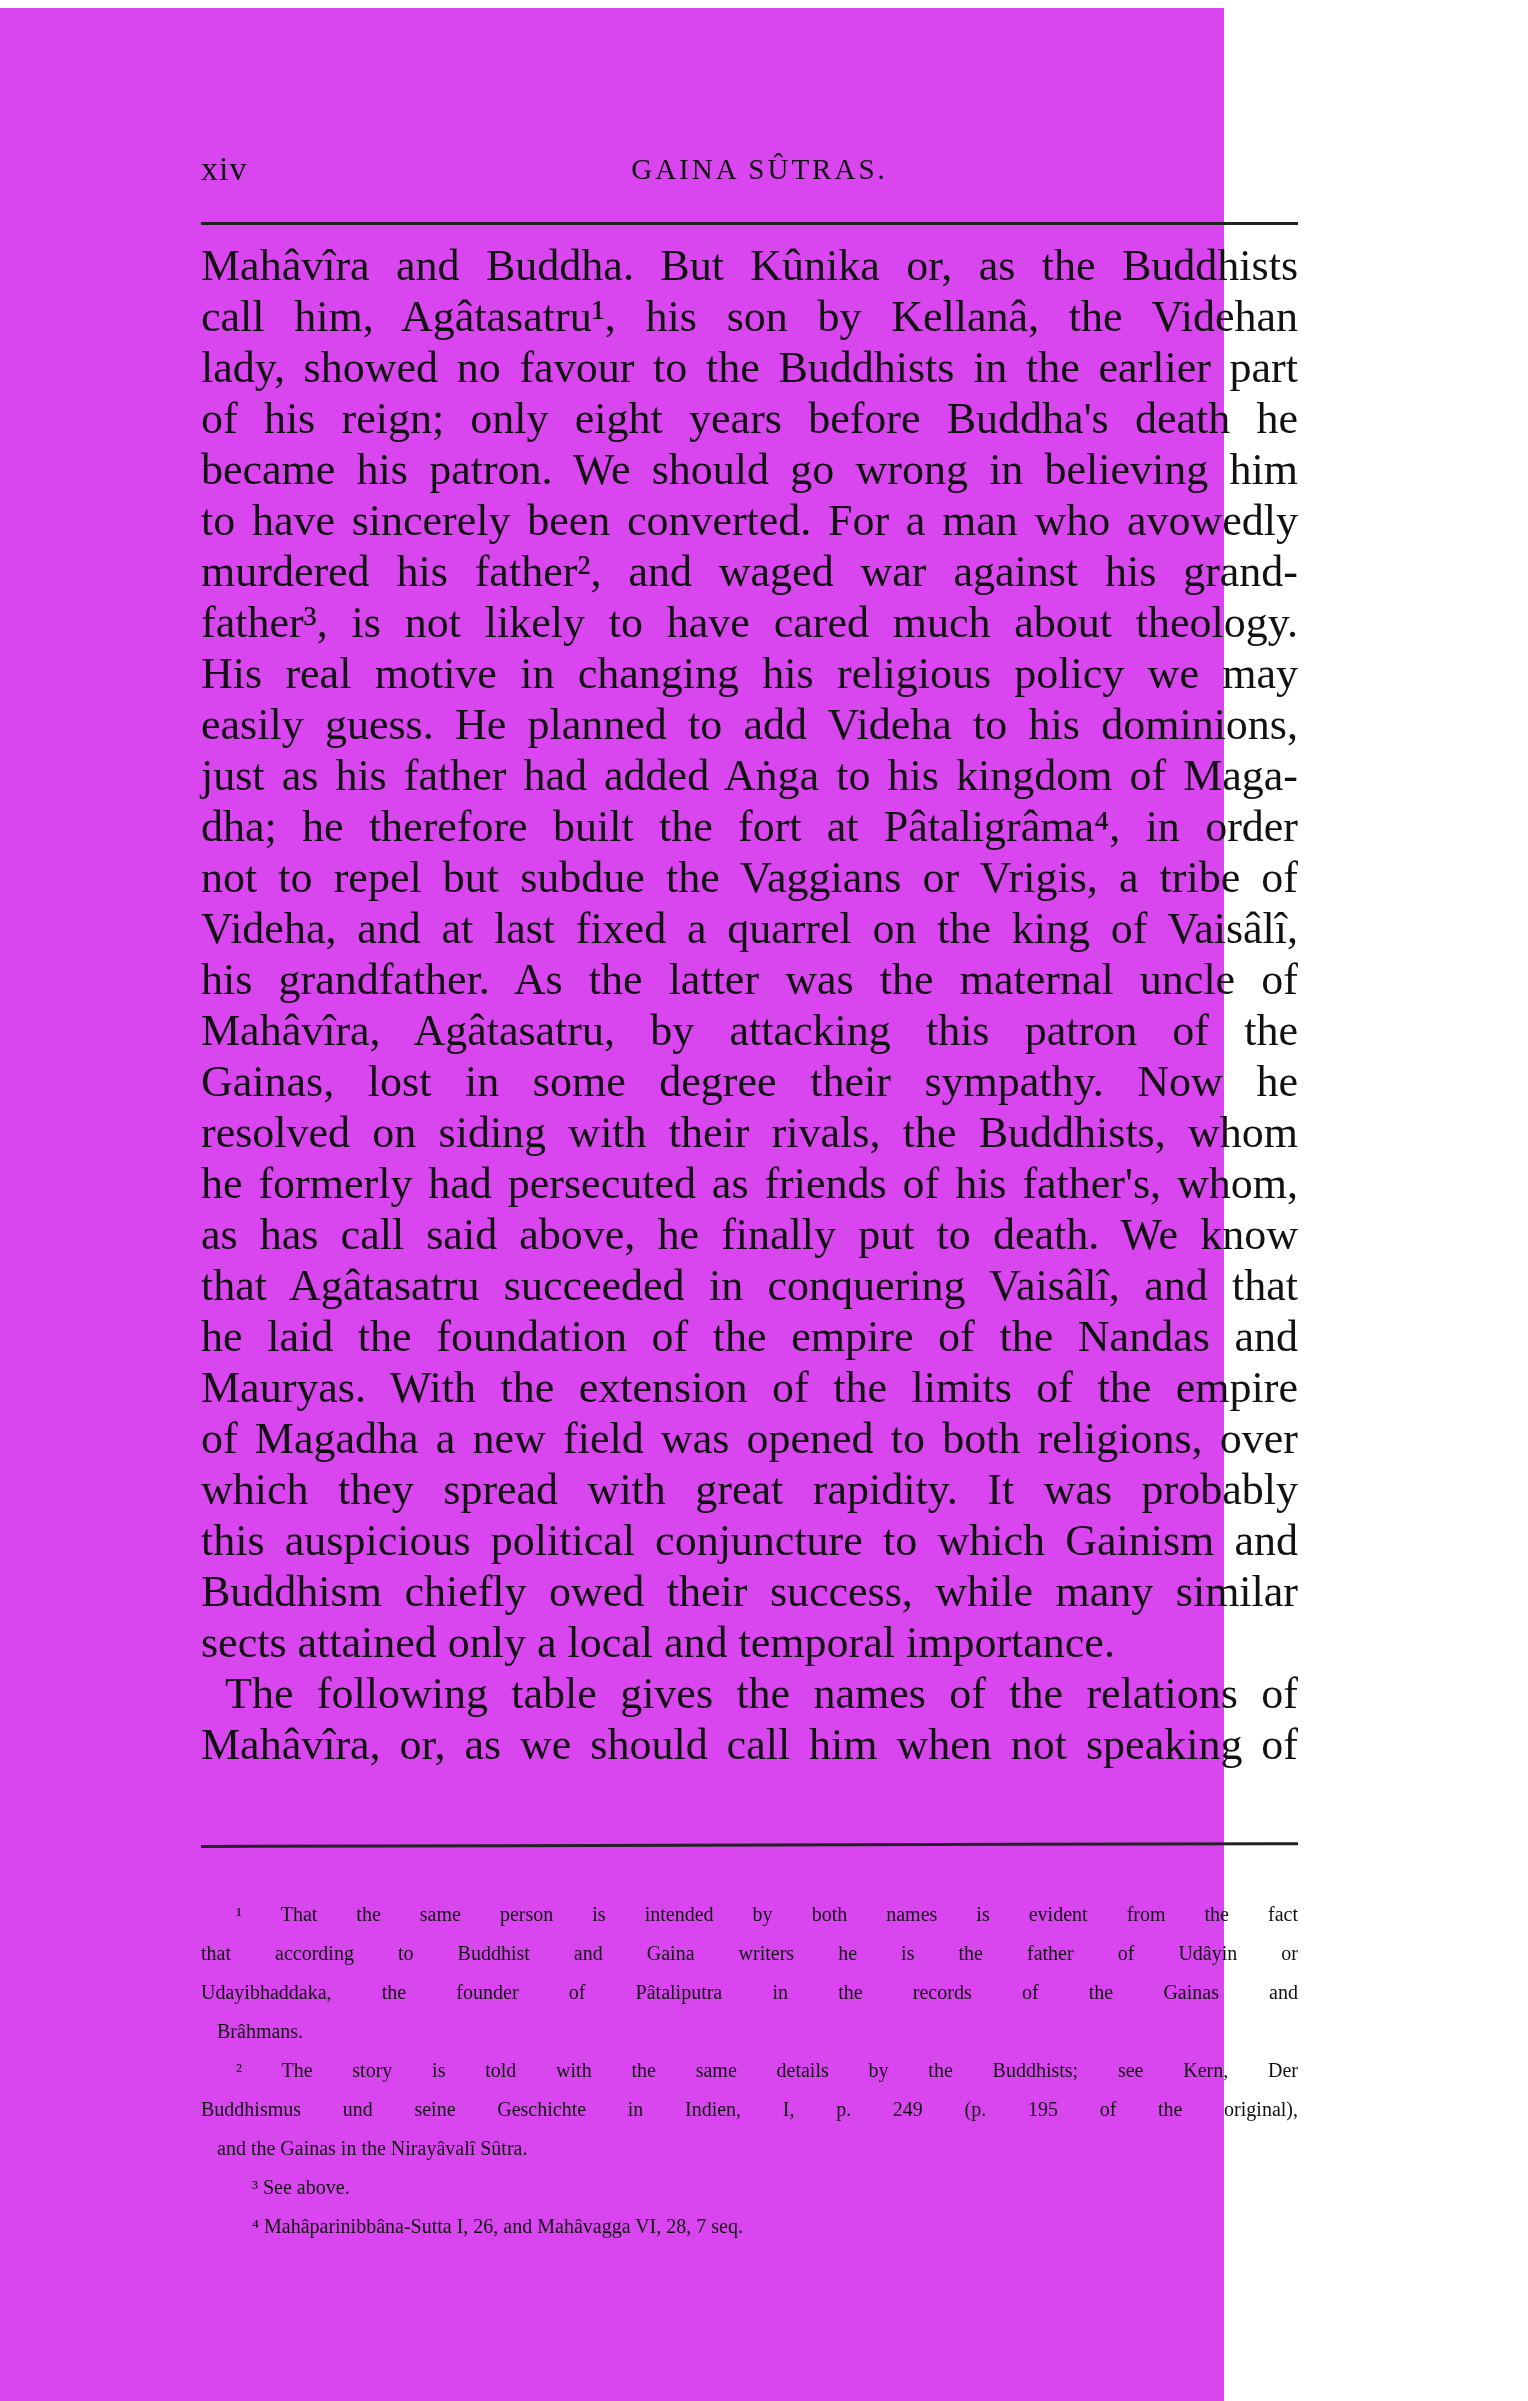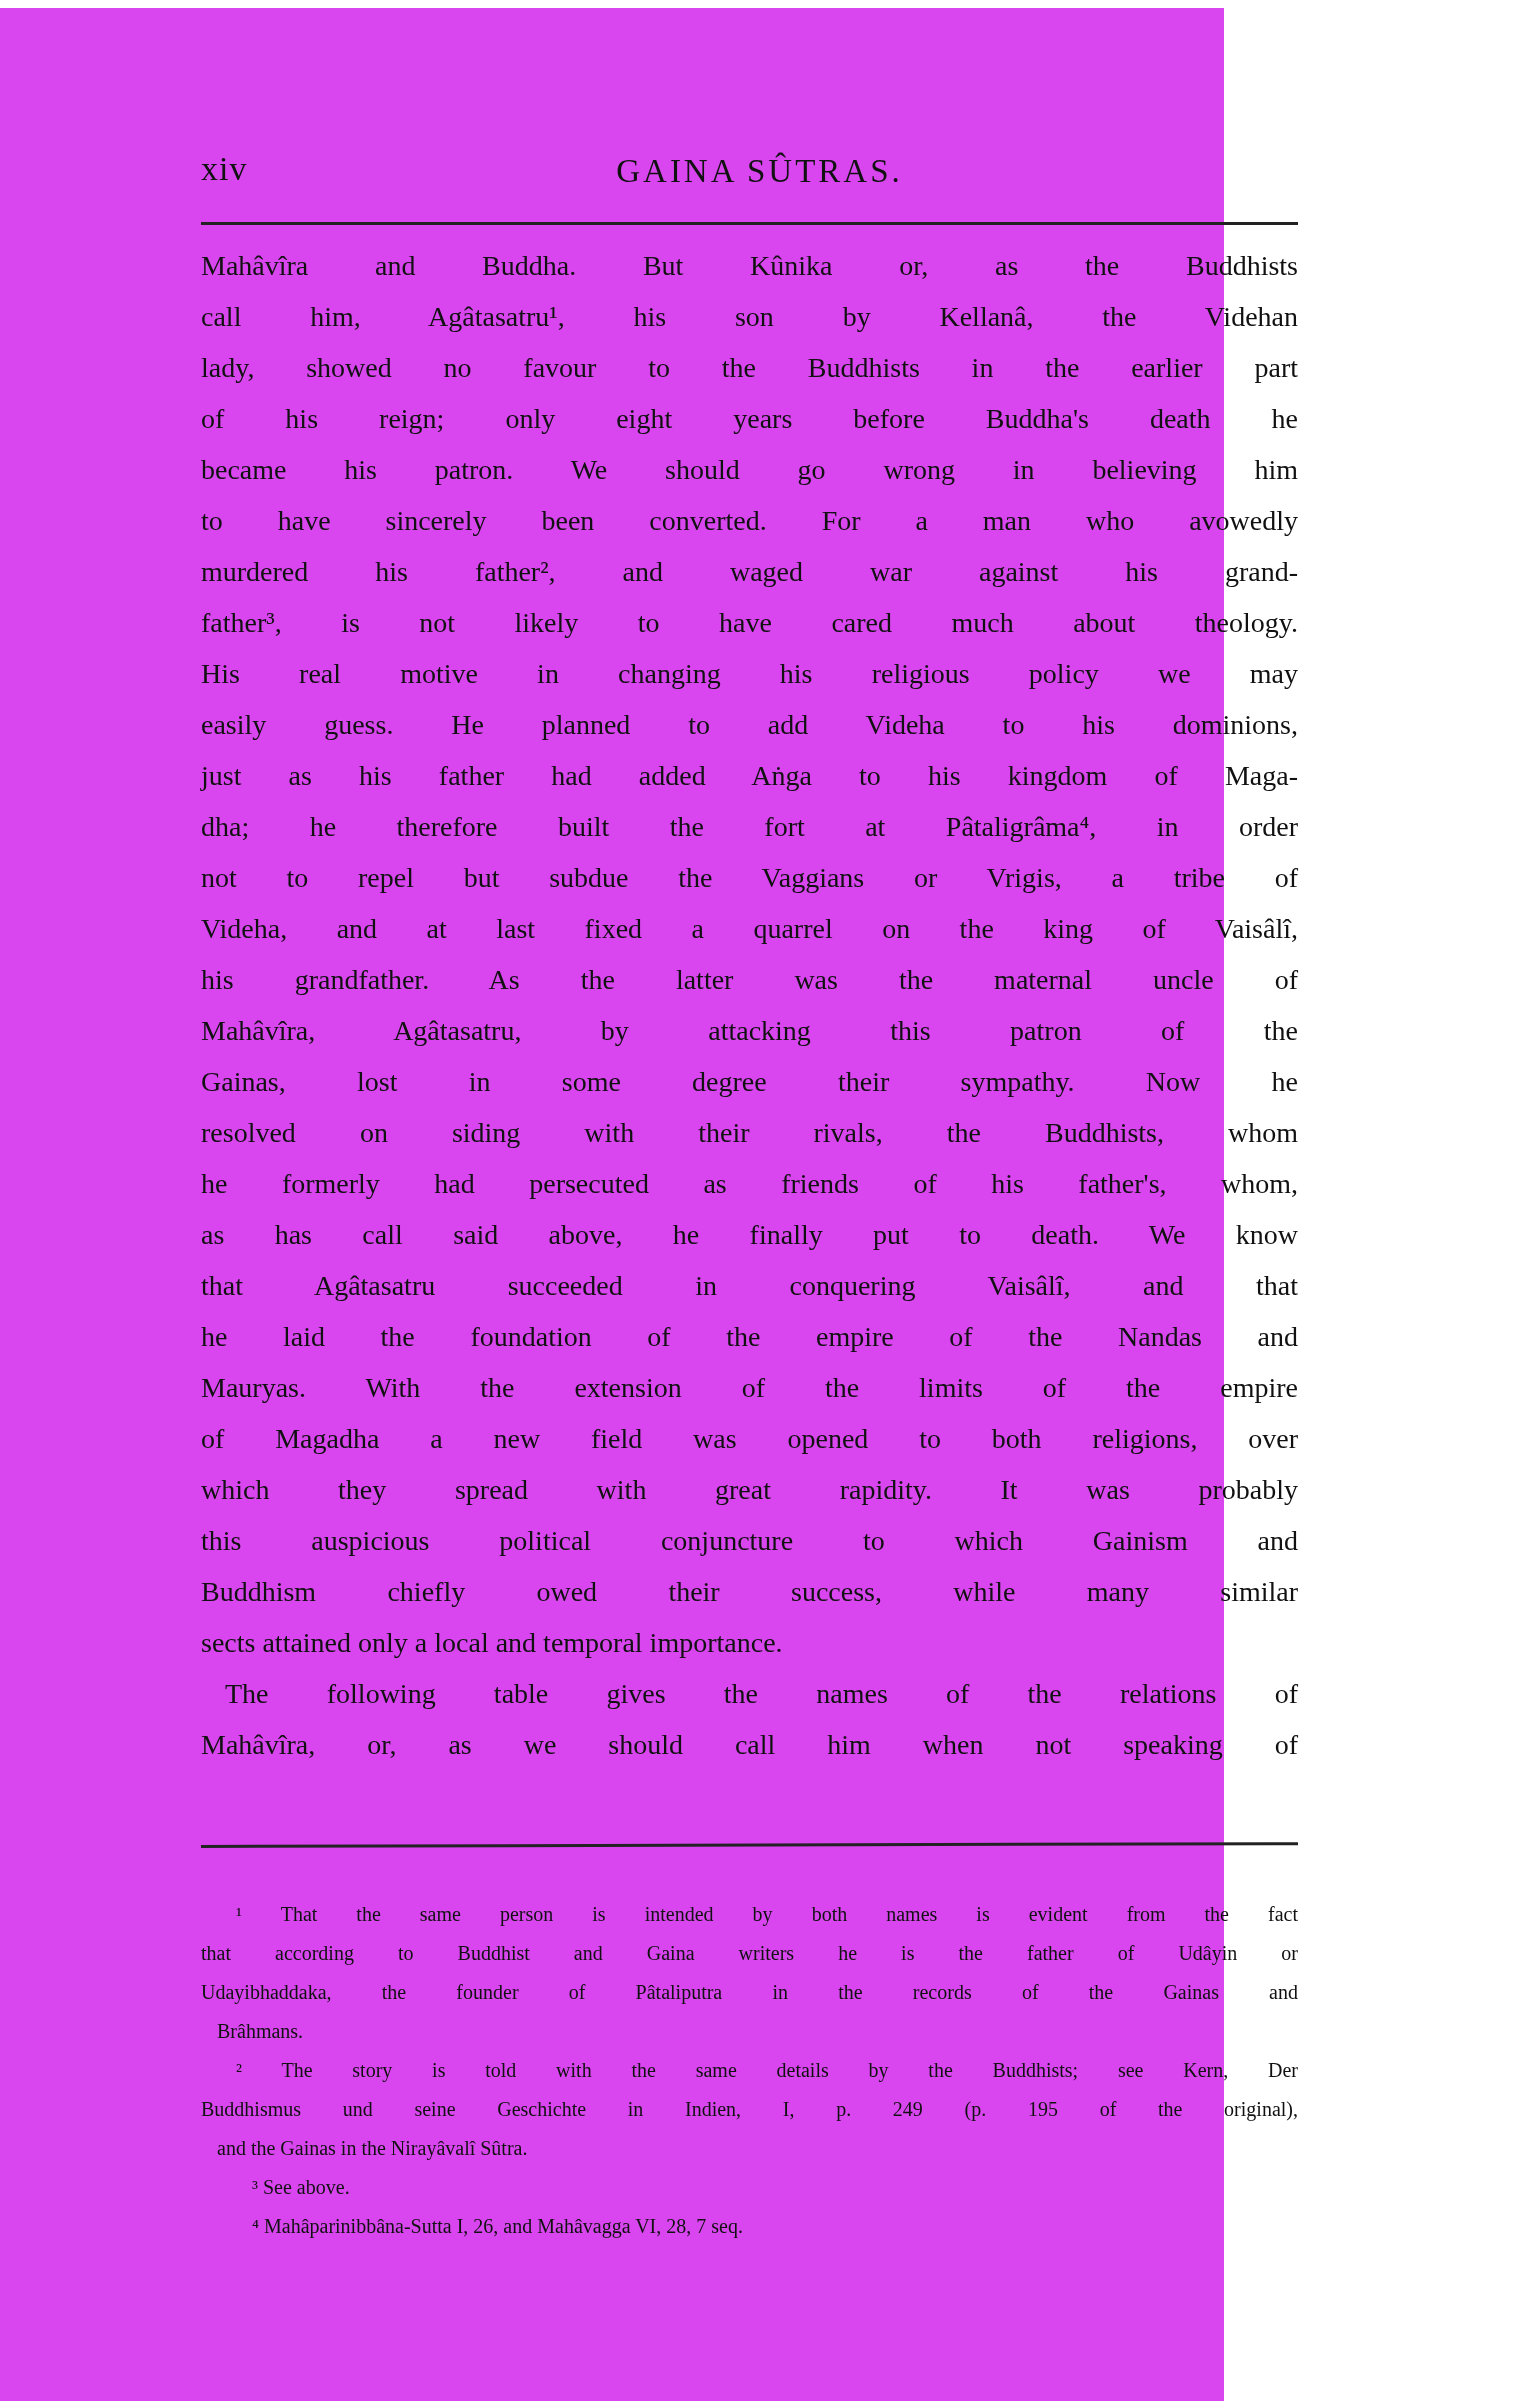--- a/index.html
+++ b/index.html
@@ -2,24 +2,24 @@
 <html style="font-size:8px"><head>
 <meta charset="utf-8">
 <style>
   html, body { margin: 0; padding: 0; background: #ffffff; }
   body { width: 1528px; height: 2401px; position: relative; overflow: hidden;
          font-family: "Liberation Serif", "DejaVu Serif", serif; color: #111111; }
   .page { position: absolute; left: 0; top: 8px; width: 1224px; height: 2401px; background: #d946ef; }
   .header { position: absolute; left: 201px; top: 142px; width: 1097px; height: 45px; }
   .folio { position: absolute; left: 0; top: 0; font-size: 34px; letter-spacing: 1px; }
   .running-title { position: absolute; left: 0; right: 0; top: 3px; text-align: center;
-                   font-size: 33px; letter-spacing: 3px; padding-left: 20px; }
+                   font-size: 29px; letter-spacing: 3px; padding-left: 20px; }
   .rule-top { position: absolute; left: 201px; top: 214px; width: 1097px; height: 2.5px; background: #222; }
   .body-text { position: absolute; left: 201px; top: 232px; width: 1097px; }
-  .line { display: block; height: 51px; line-height: 51px; font-size: 28px;
+  .line { display: block; height: 51px; line-height: 51px; font-size: 44px;
           text-align: justify; text-align-last: justify; white-space: nowrap; }
   .line.last { text-align-last: left; }
   .line.indent { padding-left: 24px; }
   .rule-foot { position: absolute; left: 201px; top: 1837px; width: 1097px; height: 2.5px; background: #222;
                transform: rotate(-0.15deg); transform-origin: left center; }
   .footnotes { position: absolute; left: 201px; top: 1887px; width: 1097px; }
   .fline { display: block; height: 39px; line-height: 39px; font-size: 20px;
            text-align: justify; text-align-last: justify; white-space: nowrap; }
   .fline.last { text-align-last: left; margin-left: 16px; }
   .fline.indent { padding-left: 35px; }

